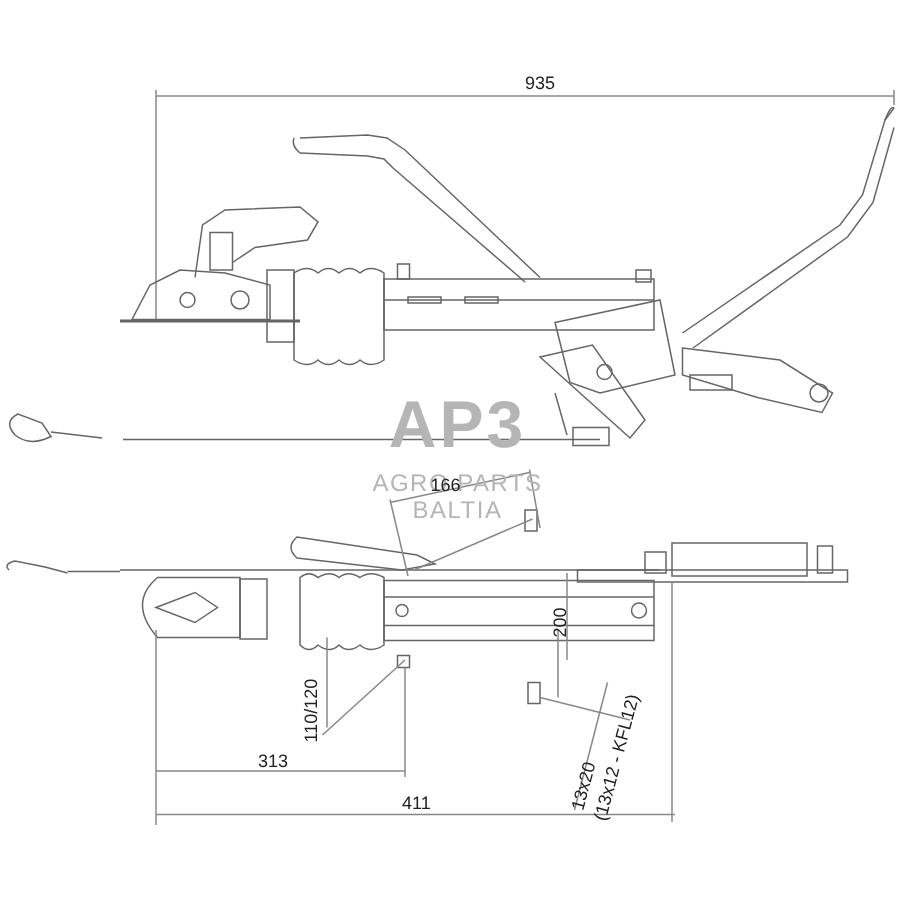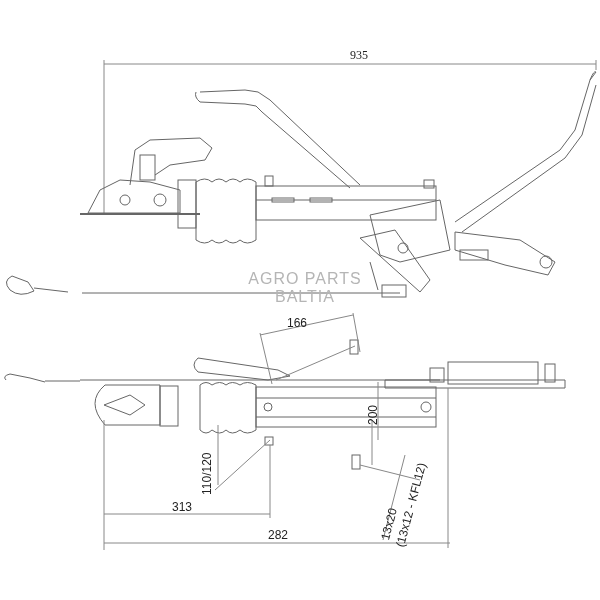--- a/index.html
+++ b/index.html
@@ -126,23 +126,24 @@
 
       <line x1="360" y1="465" x2="420" y2="480"></line>
       <line x1="405" y1="455" x2="383" y2="540"></line>
       <line x1="372" y1="420" x2="372" y2="465"></line>
     </g>
   </g>
 </svg>
 </div>
 
 <div class="watermark">
+  <div class="wm-logo">AP3</div>
   <div class="wm-sub">AGRO PARTS BALTIA</div>
 </div>
 
-<div class="dim-label" style="left:350px;top:48px;font-family:Liberation Serif, serif;">935</div>
+<div class="dim-label" style="left:350px;top:48px;">935</div>
 <div class="dim-label" style="left:287px;top:316px;">166</div>
 <div class="dim-label rot" style="left:366px;top:425px;transform:rotate(-90deg);">200</div>
 <div class="dim-label rot" style="left:200px;top:495px;transform:rotate(-90deg);">110/120</div>
 <div class="dim-label" style="left:172px;top:500px;text-align:right;">313</div>
-<div class="dim-label" style="left:268px;top:528px;">282</div>
+<div class="dim-label" style="left:268px;top:528px;">411</div>
 <div class="dim-label rot" style="left:378px;top:538px;transform:rotate(-75deg);">13x20</div>
 <div class="dim-label rot" style="left:393px;top:545px;transform:rotate(-75deg);">(13x12 - KFL12)</div>
 
 </body></html>

